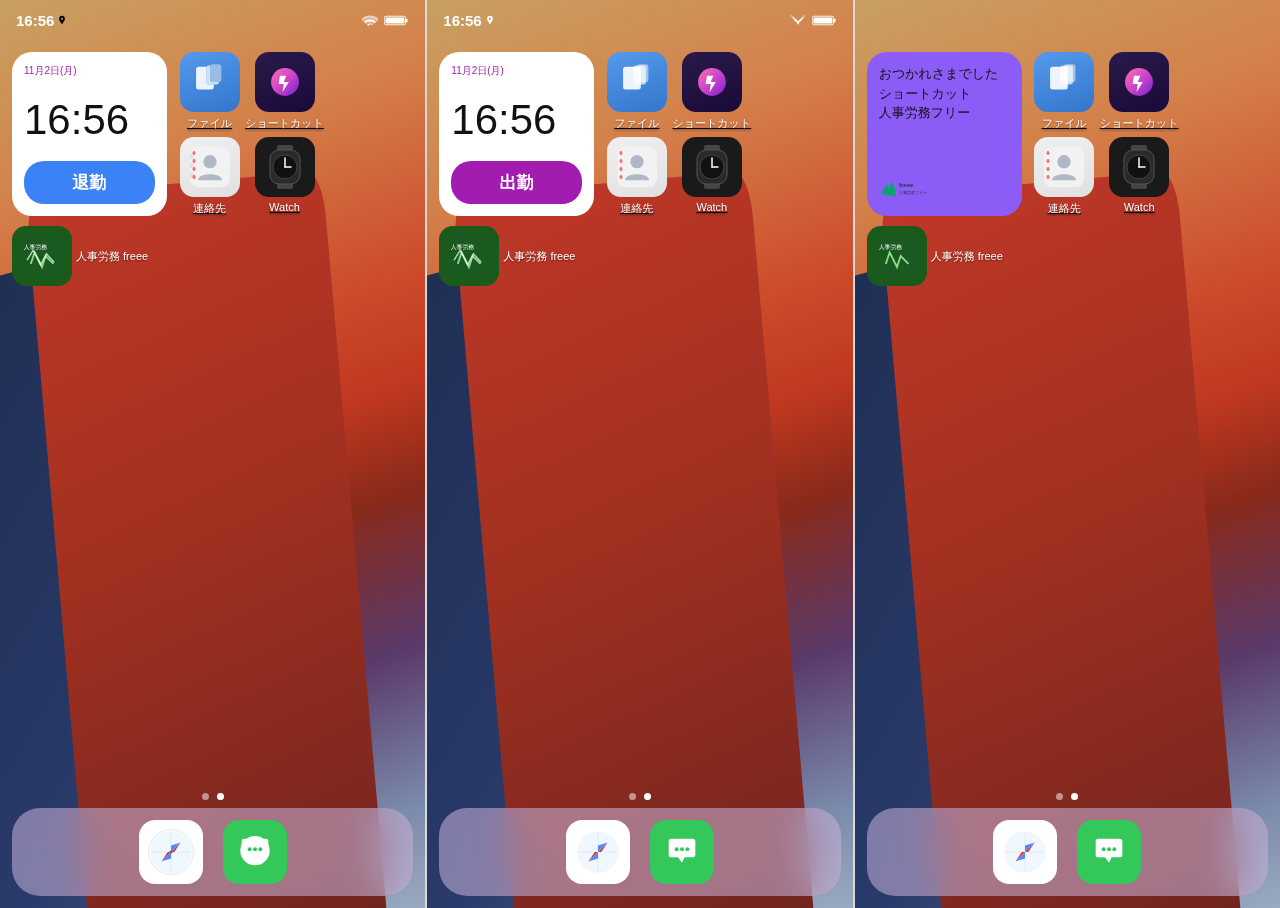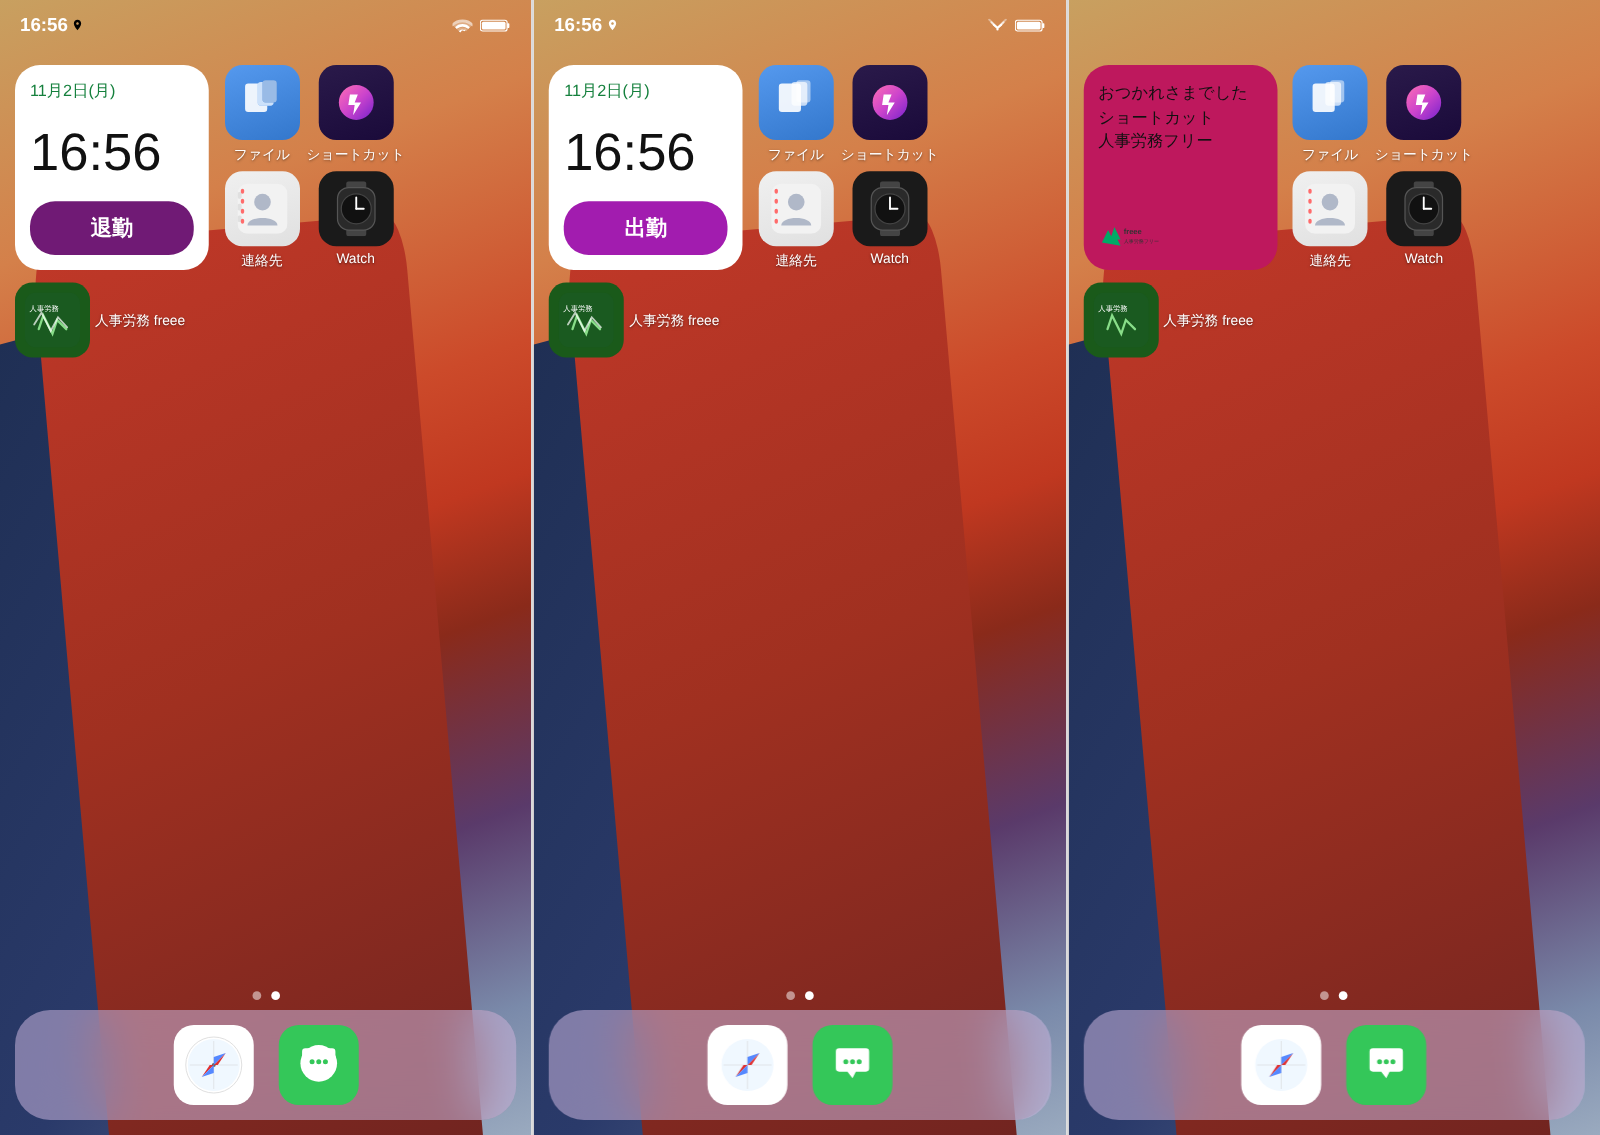--- a/index.html
+++ b/index.html
@@ -122,22 +122,22 @@
       padding: 12px;
       width: 155px;
       min-height: 155px;
       flex-shrink: 0;
       display: flex;
       flex-direction: column;
       justify-content: space-between;
     }
 
     .widget-date {
-      font-size: 13px;
-      color: #15803d;
+      font-size: 10px;
+      color: #a21caf;
       font-weight: 400;
     }
 
     .widget-time {
       font-size: 42px;
       font-weight: 200;
       color: #111;
       line-height: 1;
       margin: 4px 0;
     }
@@ -146,26 +146,26 @@
       border: none;
       border-radius: 20px;
       padding: 10px 0;
       font-size: 17px;
       font-weight: 600;
       color: white;
       cursor: pointer;
       width: 100%;
     }
 
-    .btn-red { background: #701a75; }
+    .btn-red { background: #3b82f6; }
     .btn-green { background: #a21caf; }
 
     
     .widget-msg {
-      background: #be185d;
+      background: #8b5cf6;
       border-radius: 20px;
       padding: 12px;
       width: 155px;
       min-height: 155px;
       flex-shrink: 0;
       display: flex;
       flex-direction: column;
       justify-content: space-between;
     }
 
@@ -194,20 +194,21 @@
       display: flex;
       gap: 10px;
     }
 
     .app-icon-wrap {
       display: flex;
       flex-direction: column;
       align-items: center;
       gap: 4px;
       width: 65px;
+      text-decoration: underline;
     }
 
     .app-icon {
       width: 60px;
       height: 60px;
       border-radius: 14px;
       overflow: hidden;
       display: flex;
       align-items: center;
       justify-content: center;

